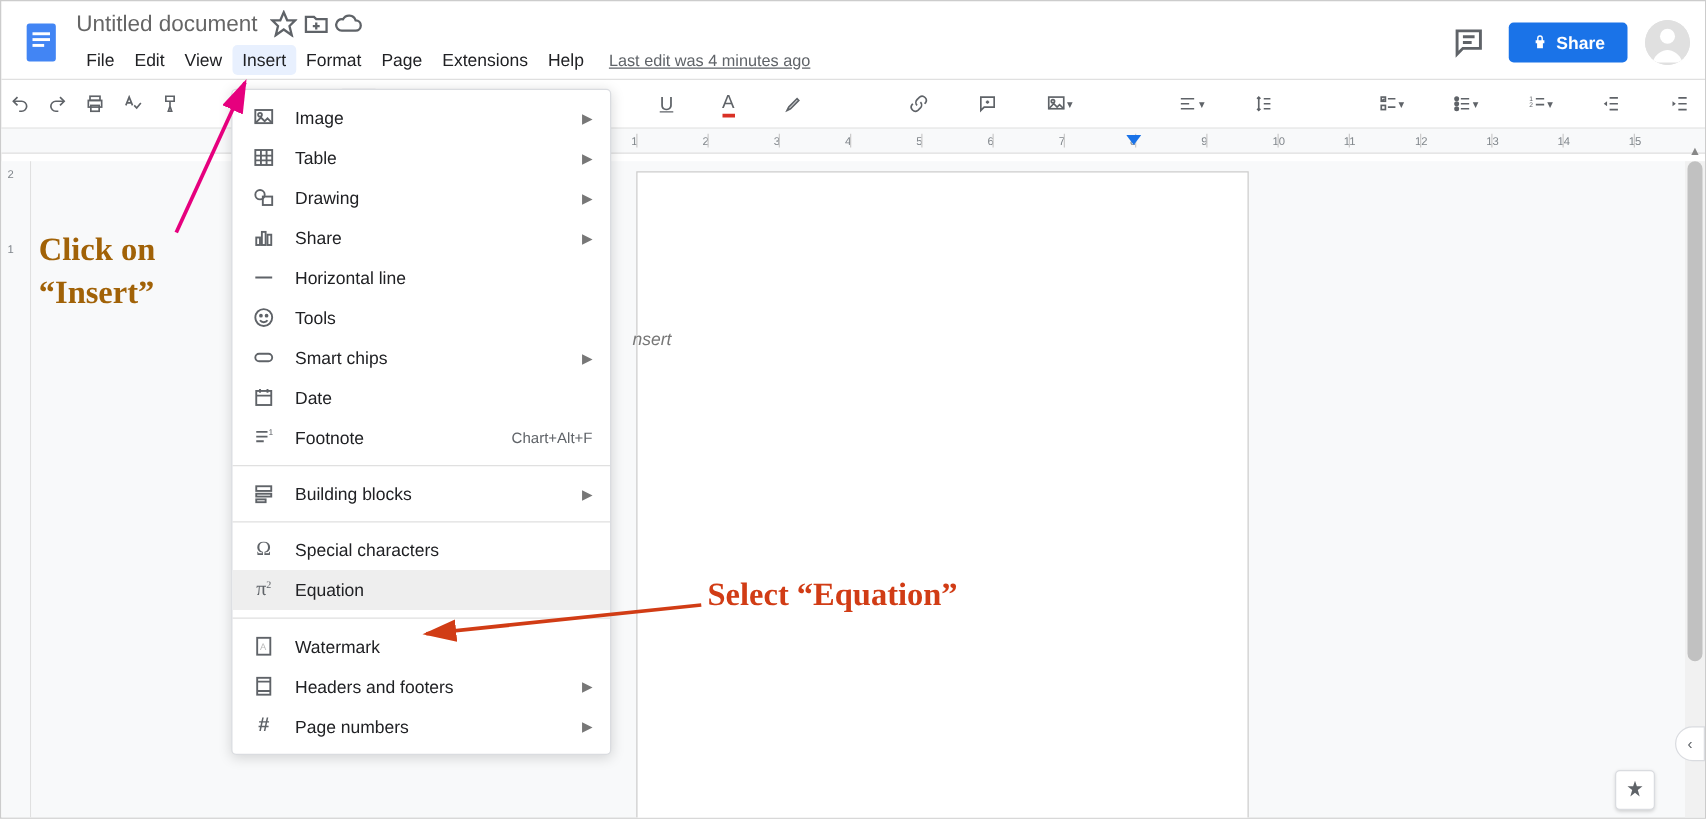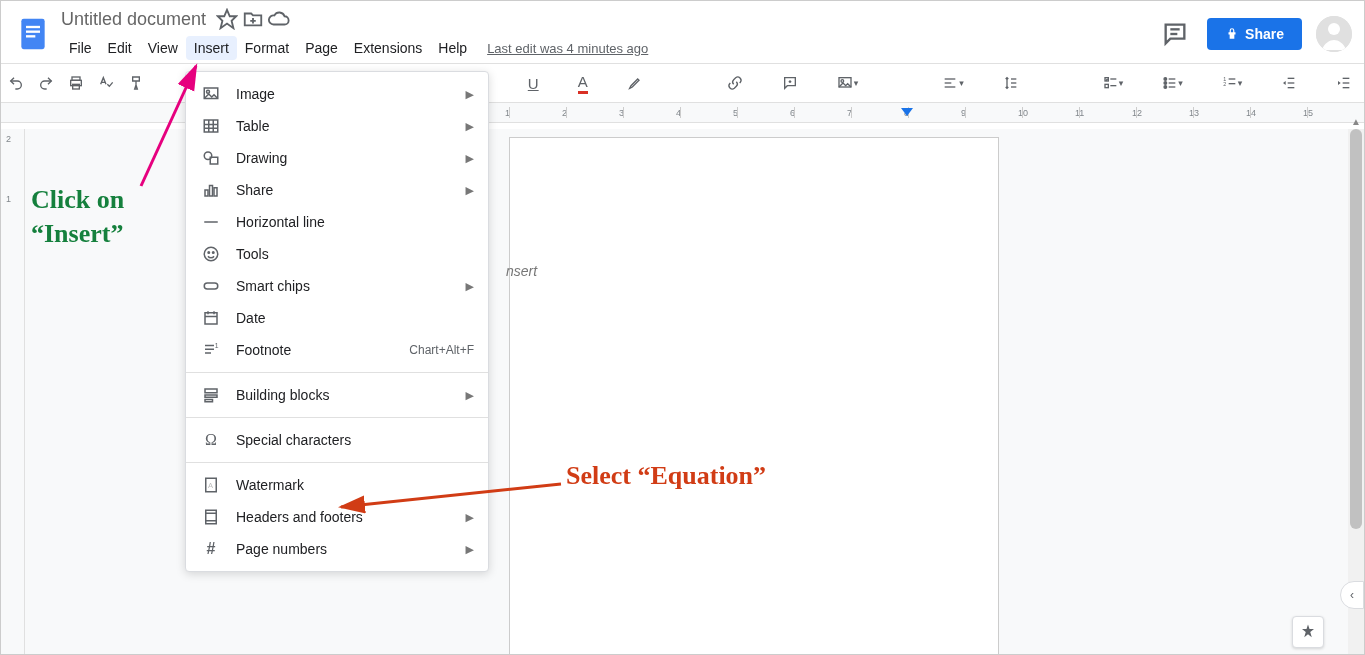--- a/index.html
+++ b/index.html
@@ -59,21 +59,21 @@
   
   .dropdown { position:absolute; left:184px; top:70px; width:304px; background:#fff; border:1px solid #dadce0; border-radius:4px; box-shadow:0 2px 10px rgba(0,0,0,0.15); z-index:20; padding:6px 0; }
   .dd-item { display:flex; align-items:center; height:32px; padding:0 14px; font-size:14px; color:#202124; cursor:pointer; position:relative; }
   .dd-item.highlight { background:#eee; }
   .dd-item .dd-ico { width:22px; height:22px; display:flex; align-items:center; justify-content:center; color:#5f6368; margin-right:14px; font-size:16px; }
   .dd-item .dd-arrow { margin-left:auto; color:#777; font-size:11px; }
   .dd-item .dd-short { margin-left:auto; color:#5f6368; font-size:12px; }
   .dd-sep { height:1px; background:#e0e0e0; margin:6px 0; }
 
   
-  .anno1 { position:absolute; left:30px; top:182px; color:#15803d; font-family:"Comic Sans MS","Segoe Script",cursive; font-size:26px; font-weight:600; line-height:1.3; z-index:40; }
+  .anno1 { position:absolute; left:30px; top:182px; color:#a16207; font-family:"Comic Sans MS","Segoe Script",cursive; font-size:26px; font-weight:600; line-height:1.3; z-index:40; }
   .anno1 .q { font-family:inherit; }
   .anno2 { position:absolute; left:565px; top:460px; color:#d13c15; font-family:"Comic Sans MS","Segoe Script",cursive; font-size:26px; font-weight:600; z-index:40; }
 
   .arrow-svg { position:absolute; z-index:39; overflow:visible; }
 
   
   .side-panel-toggle { position:absolute; right:0; bottom:45px; width:24px; height:28px; background:#fff; border:1px solid #dadce0; border-radius:14px 0 0 14px; display:flex; align-items:center; justify-content:center; color:#5f6368; font-size:12px; }
   .explore-btn { position:absolute; right:40px; bottom:6px; width:32px; height:32px; background:#fff; border:1px solid #dadce0; border-radius:4px; box-shadow:0 1px 3px rgba(0,0,0,0.15); display:flex; align-items:center; justify-content:center; color:#5f6368; }
 </style>
 </head>
@@ -495,20 +495,26 @@
       </div>
       <div>Building blocks</div>
       <div class="dd-arrow">▶</div>
     </div>
     <div class="dd-sep"></div>
     <div class="dd-item">
       <div class="dd-ico">
         <span style="font-family:serif;">Ω</span>
       </div>
       <div>Special characters</div>
+    </div>
+    <div class="dd-item highlight">
+      <div class="dd-ico">
+        <span style="font-family:serif;">π<sup style="font-size:8px;">2</sup></span>
+      </div>
+      <div>Equation</div>
     </div>
     <div class="dd-sep"></div>
     <div class="dd-item">
       <div class="dd-ico">
         <svg viewBox="0 0 24 24" width="18" height="18" fill="none" stroke="#5f6368" stroke-width="2">
           <rect x="5" y="3" width="14" height="18"></rect>
           <text x="8" y="16" font-size="10" fill="#bbb" stroke="none">A</text>
         </svg>
       </div>
       <div>Watermark</div>

